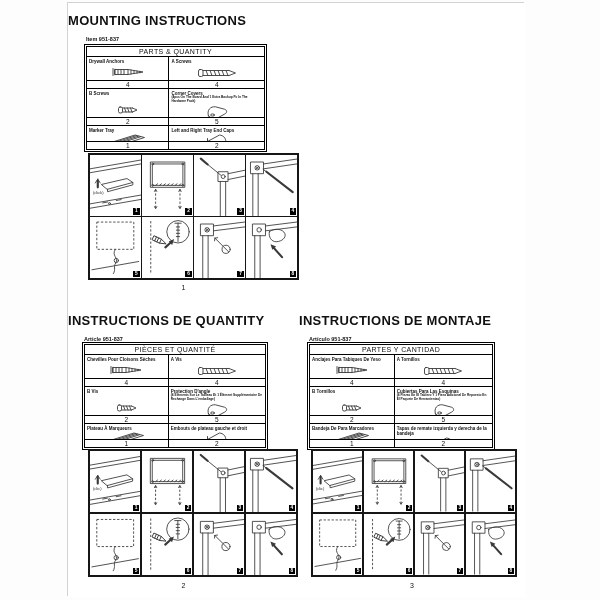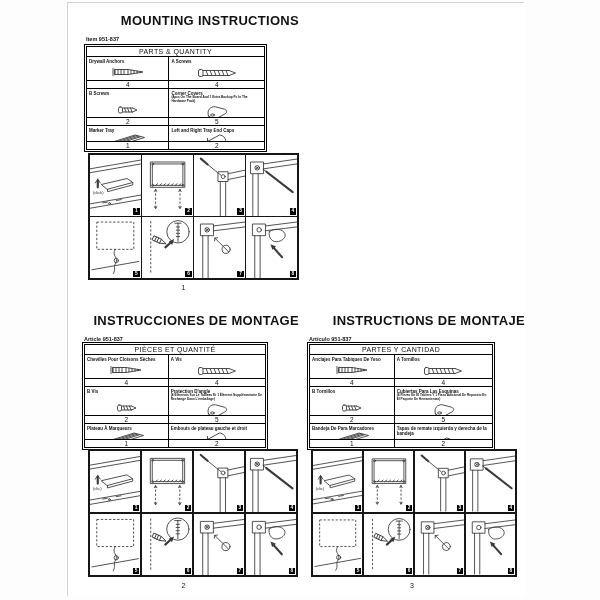--- a/index.html
+++ b/index.html
@@ -11,21 +11,21 @@
            background:#fff; border:1px solid #d2d2d2; }
   .vdiv { position:absolute; left:231px; top:0; bottom:0; width:1px; background:#d2d2d2; }
   .hdiv { position:absolute; top:300px; left:0; right:0; height:1px; background:#d2d2d2; }
 
   .page { position:absolute; background:#fff; }
   .page-en { left:0; top:0; width:231px; height:300px; }
   .page-blank { left:231px; top:0; width:226px; height:300px; }
   .page-fr { left:0; top:300px; width:231px; height:294px; }
   .page-es { left:231px; top:300px; width:226px; height:294px; }
 
-  .ptitle { position:absolute; top:10px; left:0; right:0; text-align:right;
+  .ptitle { position:absolute; top:10px; left:0; right:0; text-align:left;
             font-size:13px; font-weight:bold; letter-spacing:.3px; white-space:nowrap; }
   .item   { position:absolute; top:33px; font-size:5.5px; font-weight:bold; }
   .page-en .item { left:18px; } .page-fr .item { left:16px; } .page-es .item { left:10px; }
 
   
   .ptable { position:absolute; border:1px solid #000; outline:1px solid #000; outline-offset:1px;
             display:grid; grid-template-rows:10px 23px 8px 29px 8px 16px 8px; background:#fff; }
   .page-en .ptable { left:18px; top:43px; width:179px; }
   .page-fr .ptable { left:16px; top:41px; width:182px; }
   .page-es .ptable { left:10px; top:41px; width:184px; }
@@ -260,21 +260,21 @@
     </svg>
     <span class="badge">8</span>
   </div>
 </div>
       <div class="pagenum">1</div>
     </section>
 
     <section class="page page-blank"></section>
 
     <section class="page page-fr">
-      <h1 class="ptitle">INSTRUCCIONES DE MONTAGE</h1>
+      <h1 class="ptitle">INSTRUCTIONS DE QUANTITY</h1>
       <div class="item">Article 951-837</div>
       <div class="ptable">
         <div class="thead">PIÈCES ET QUANTITÉ</div>
         <div class="prow">
           <div class="pcell">
             <div class="plabel">Chevilles Pour Cloisons Sèches</div>
             <div class="picon">
   <svg width="34" height="12" viewBox="0 0 34 12">
     <path class="ill" d="M2 2.5 V9.5 M4 3.2 V8.8"></path>
     <rect class="ill" x="4" y="3.5" width="13" height="5"></rect>

